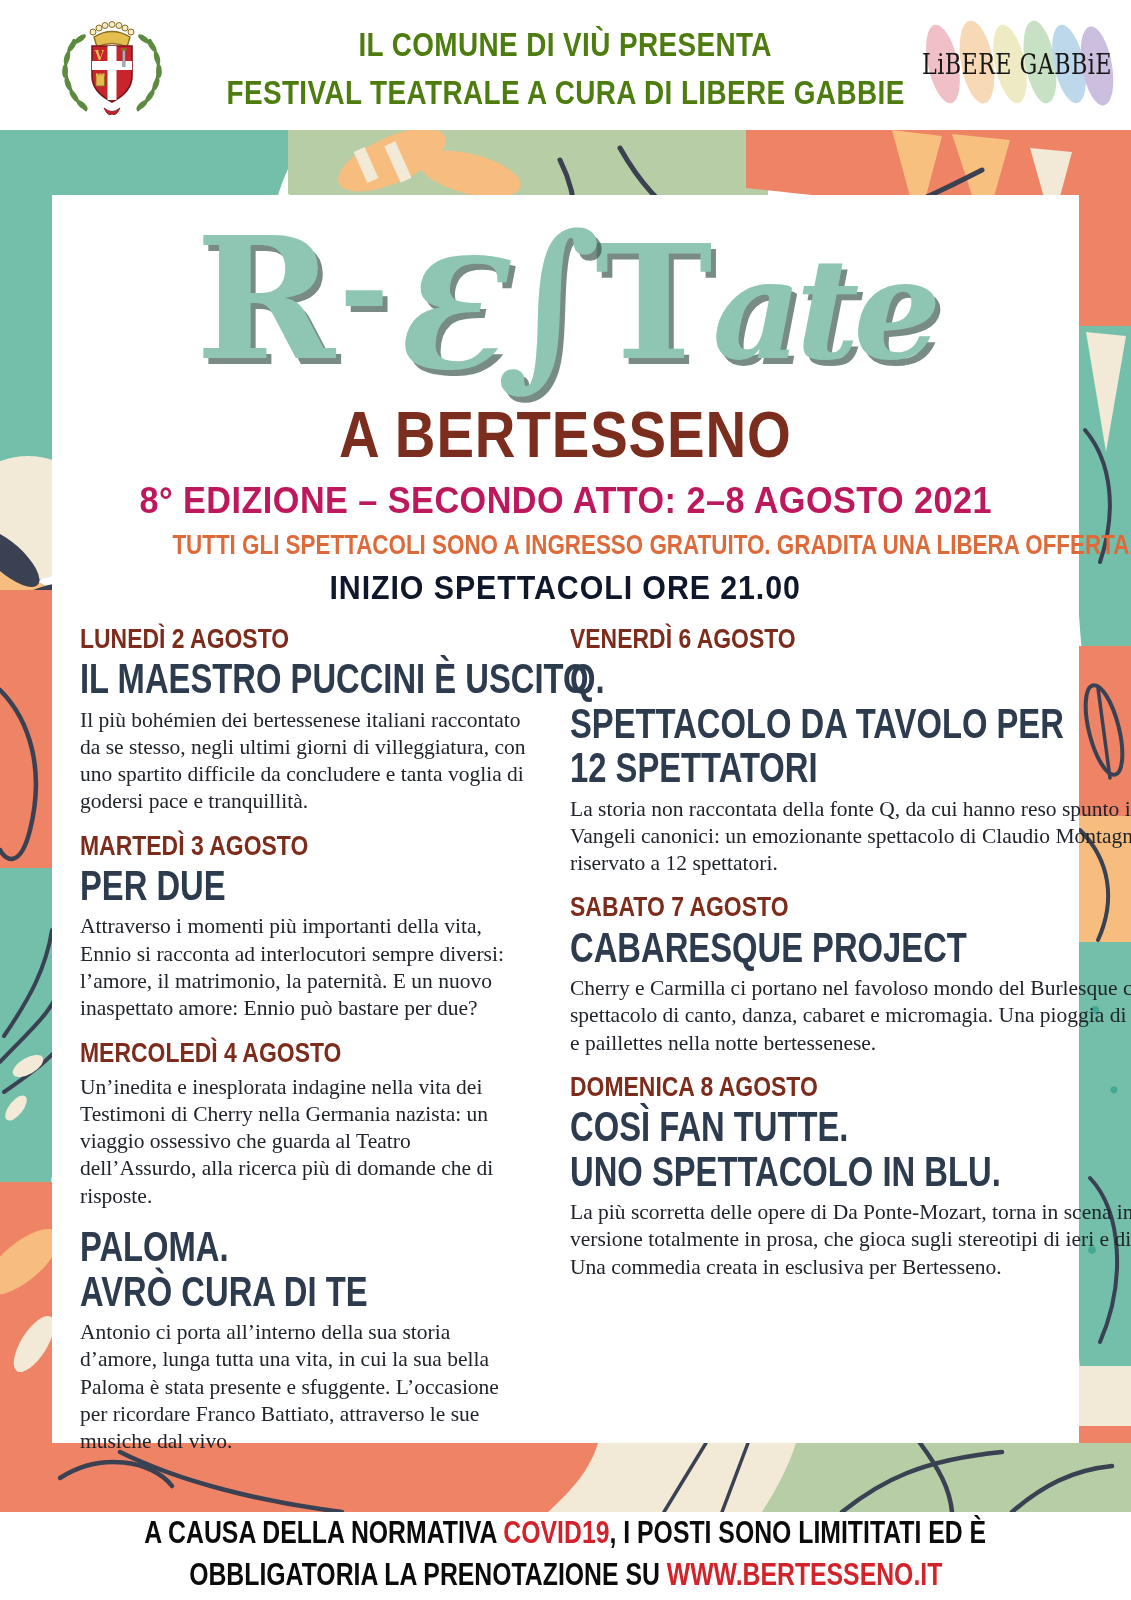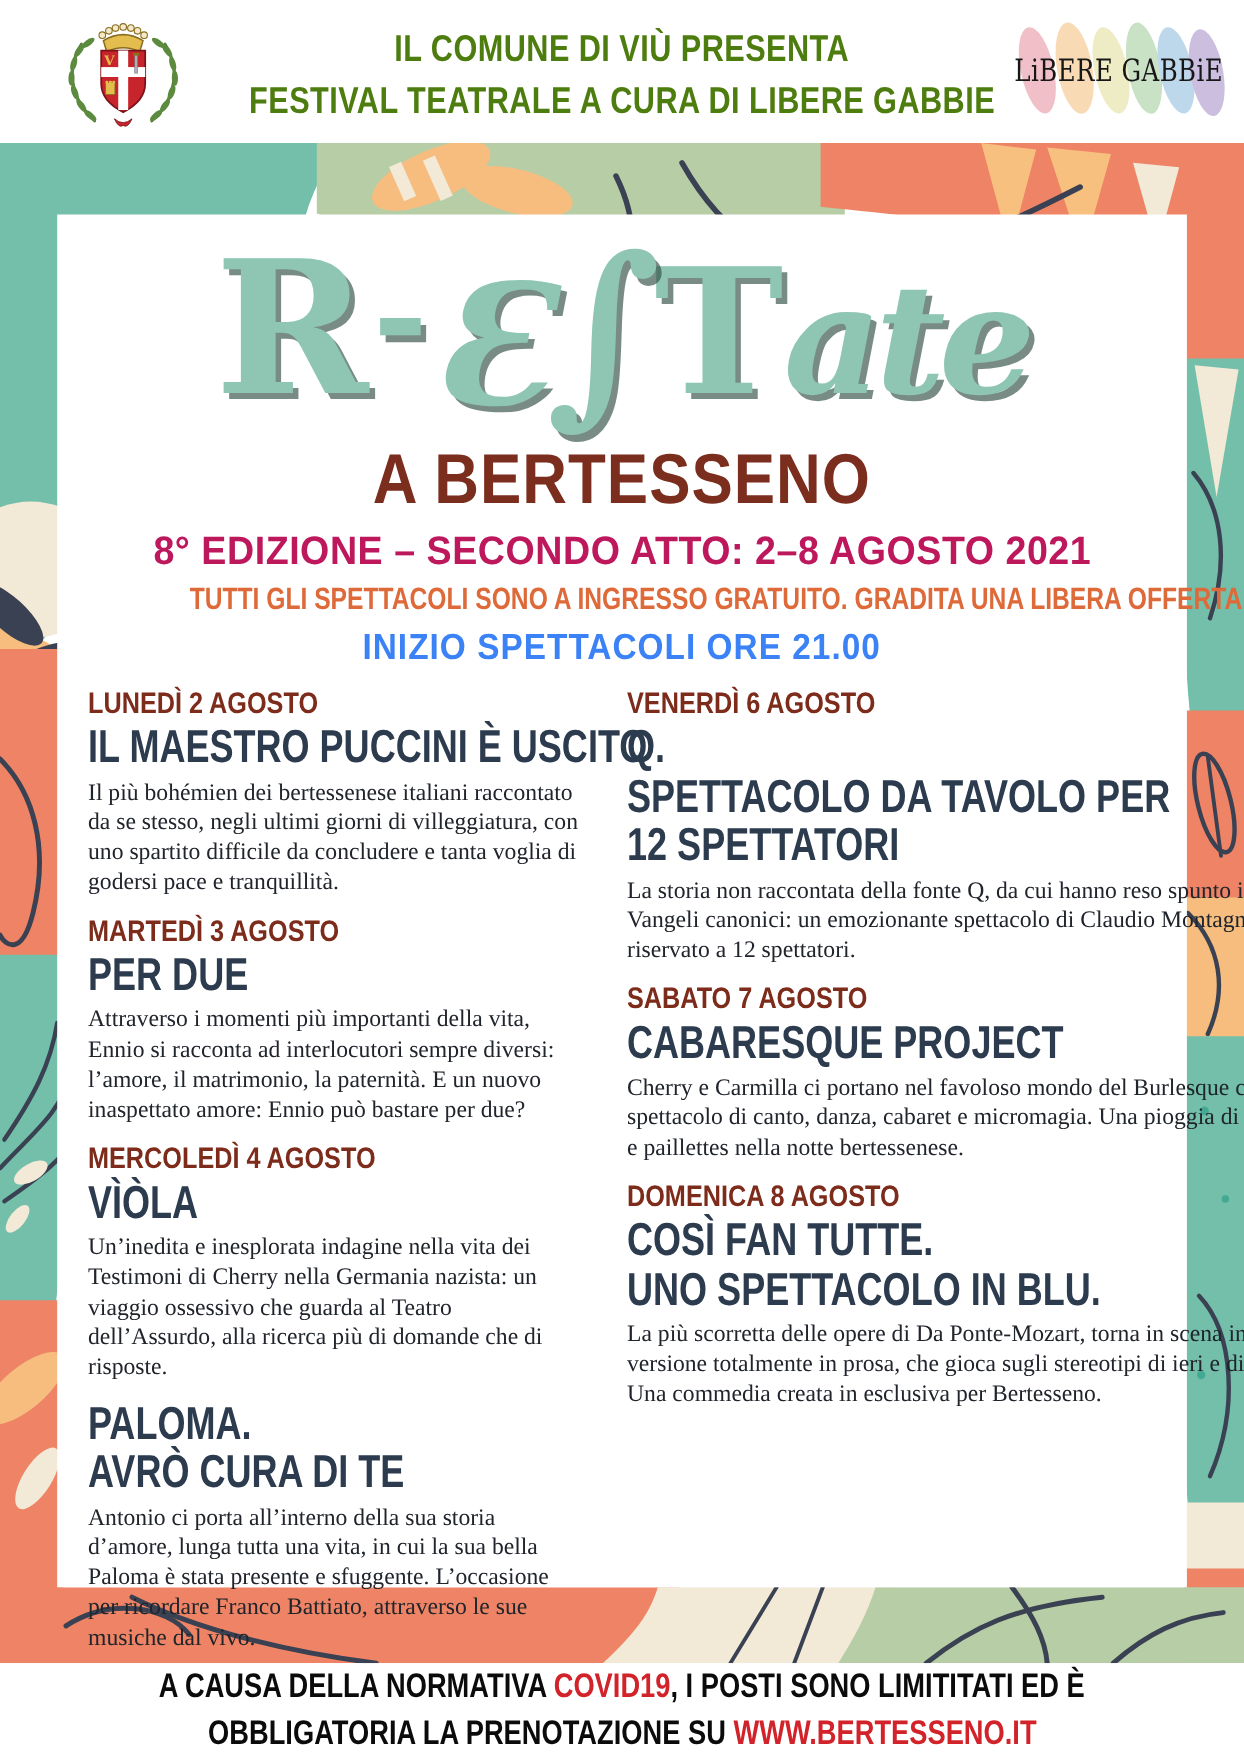--- a/index.html
+++ b/index.html
@@ -31,21 +31,21 @@
   .bt-e{font-size:152px;font-style:italic;position:relative;top:10px;}
   .bt-s{font-size:180px;position:relative;top:6px;margin:0 -6px;}
   .bt-t{font-size:158px;}
   .bt-ate{font-size:138px;font-style:italic;letter-spacing:-6px;}
   .subtitle{margin-top:2px;font-size:64px;font-weight:bold;color:#7b2d1e;line-height:1;}
   .subtitle .sq{display:inline-block;transform:scaleX(.88);transform-origin:50% 50%;white-space:pre;letter-spacing:1px;}
   .edition{margin-top:16px;font-size:36px;font-weight:bold;color:#be185d;line-height:1;}
   .edition .sq{display:inline-block;transform:scaleX(.95);transform-origin:50% 50%;white-space:pre;letter-spacing:.5px;}
   .free{margin-top:12px;font-size:28px;font-weight:bold;color:#de6a3a;line-height:1;}
   .free .sq{display:inline-block;transform:scaleX(.80);transform-origin:50% 50%;white-space:pre;}
-  .start{margin-top:12px;font-size:33px;font-weight:bold;color:#3b82f6;line-height:1;}
+  .start{margin-top:12px;font-size:33px;font-weight:bold;color:#0f172a;line-height:1;}
   .start .sq{display:inline-block;transform:scaleX(.92);transform-origin:50% 50%;white-space:pre;letter-spacing:1px;}
   
   .events{display:grid;grid-template-columns:452px 1fr;column-gap:38px;padding:0 26px 0 28px;margin-top:20px;text-align:left;}
   .event{margin-bottom:15px;}
   .edate{font-size:27px;font-weight:bold;color:#7d2b1a;line-height:1.15;}
   .edate .sq{display:inline-block;transform:scaleX(.85);transform-origin:0 50%;white-space:pre;}
   .etitle{font-size:42px;font-weight:bold;color:#2c3b4e;line-height:1.06;margin-top:2px;}
   .etitle .sq{display:inline-block;transform:scaleX(.78);transform-origin:0 0;white-space:pre;}
   .edesc{font-family:"Liberation Serif","DejaVu Serif",serif;font-size:21.5px;line-height:1.27;color:#20242b;margin-top:5px;padding-right:4px;}
   
@@ -212,21 +212,20 @@
         <div class="etitle"><span class="sq">IL MAESTRO PUCCINI È USCITO</span></div>
         <div class="edesc">Il più bohémien dei bertessenese italiani raccontato da se stesso, negli ultimi giorni di villeggiatura, con uno spartito difficile da concludere e tanta voglia di godersi pace e tranquillità.</div>
       </div>
       <div class="event">
         <div class="edate"><span class="sq">MARTEDÌ 3 AGOSTO</span></div>
         <div class="etitle"><span class="sq">PER DUE</span></div>
         <div class="edesc">Attraverso i momenti più importanti della vita, Ennio si racconta ad interlocutori sempre diversi: l’amore, il matrimonio, la paternità. E un nuovo inaspettato amore: Ennio può bastare per due?</div>
       </div>
       <div class="event">
         <div class="edate"><span class="sq">MERCOLEDÌ 4 AGOSTO</span></div>
-        <div class="etitle"><span class="sq">VÌÒLA</span></div>
         <div class="edesc">Un’inedita e inesplorata indagine nella vita dei Testimoni di Cherry nella Germania nazista: un viaggio ossessivo che guarda al Teatro dell’Assurdo, alla ricerca più di domande che di risposte.</div>
       </div>
       <div class="event">
         <div class="etitle"><span class="sq">PALOMA.
 AVRÒ CURA DI TE</span></div>
         <div class="edesc">Antonio ci porta all’interno della sua storia d’amore, lunga tutta una vita, in cui la sua bella Paloma è stata presente e sfuggente. L’occasione per ricordare Franco Battiato, attraverso le sue musiche dal vivo.</div>
       </div>
     </div>
     <div class="col">
       <div class="event">

